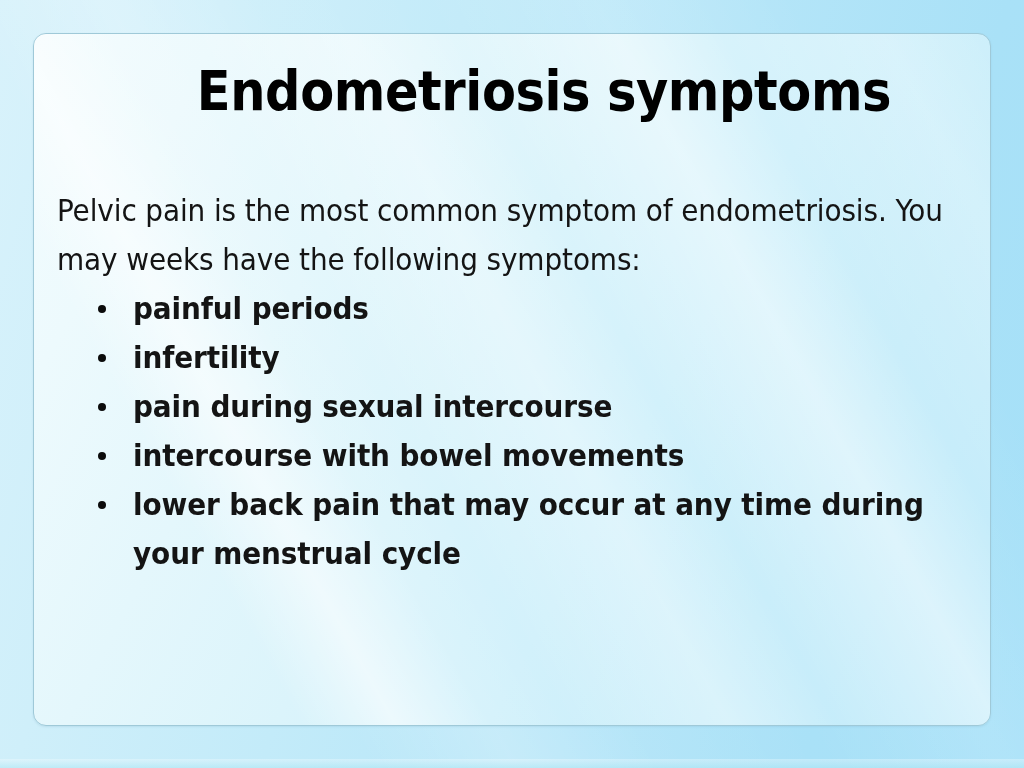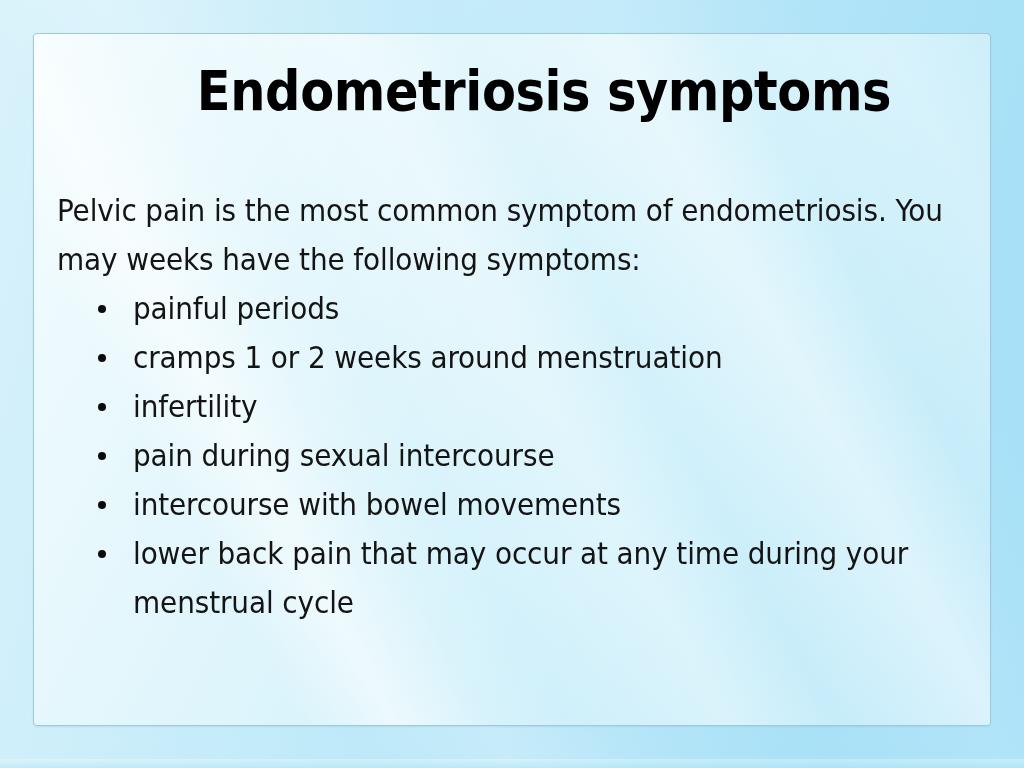--- a/index.html
+++ b/index.html
@@ -62,21 +62,21 @@
 
   
   .content-card {
     position: absolute;
     left: 33px;
     top: 33px;
     width: 958px;
     height: 693px;
     box-sizing: border-box;
     border: 1px solid #9fc9d8;
-    border-radius: 4px;
+    border-radius: 13px;
     overflow: hidden;
     background:
       linear-gradient(118deg,
         #f3fcfe 0%,
         #edfafd 14%,
         #e4f7fc 30%,
         #dbf4fb 46%,
         #d2f1fb 62%,
         #caeefa 78%,
         #c2ebfa 100%);
@@ -143,21 +143,21 @@
   .symptom-list {
     list-style: none;
     margin: 0;
     padding: 0;
   }
   .symptom-item {
     position: relative;
     padding-left: 76px;
     font-family: "DejaVu Sans Condensed", "Liberation Sans Narrow", "Liberation Sans", sans-serif;
     font-size: 31px;
-    font-weight: 400;
+    font-weight: 700;
     line-height: 49px;
     color: #141414;
     letter-spacing: -0.1px;
     max-width: 890px;
   }
   .bullet-dot {
     position: absolute;
     left: 41px;
     top: 21px;
     width: 8px;
@@ -186,24 +186,20 @@
 
         <p class="intro-paragraph">Pelvic pain is the most common symptom of endometriosis. You may weeks have the following symptoms:</p>
 
         <ul class="symptom-list">
           <li class="symptom-item">
             <span class="bullet-dot"></span>
             <span>painful periods</span>
           </li>
           <li class="symptom-item">
             <span class="bullet-dot"></span>
-            <span>cramps 1 or 2 weeks around menstruation</span>
-          </li>
-          <li class="symptom-item">
-            <span class="bullet-dot"></span>
             <span>infertility</span>
           </li>
           <li class="symptom-item">
             <span class="bullet-dot"></span>
             <span>pain during sexual intercourse</span>
           </li>
           <li class="symptom-item">
             <span class="bullet-dot"></span>
             <span>intercourse with bowel movements</span>
           </li>

